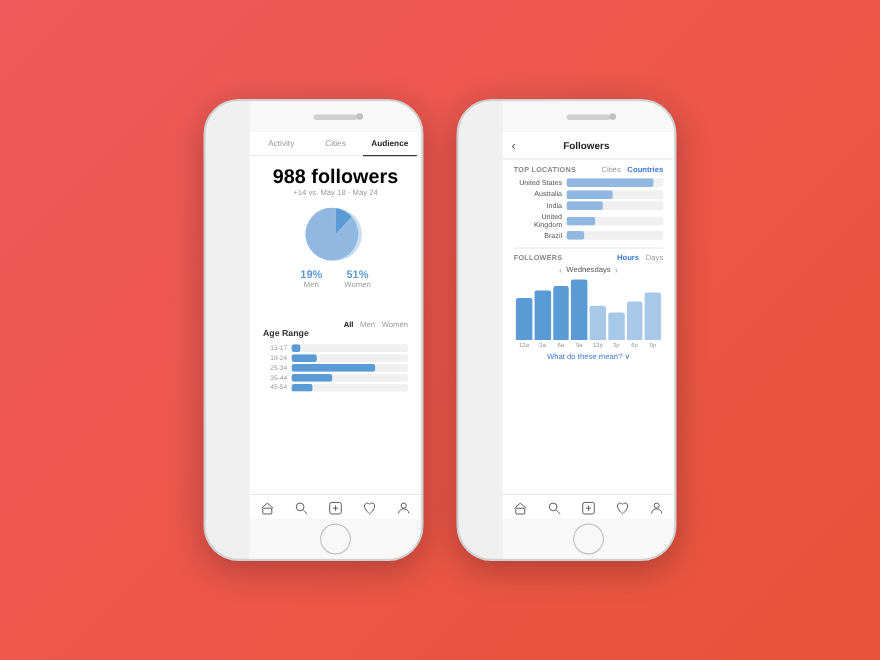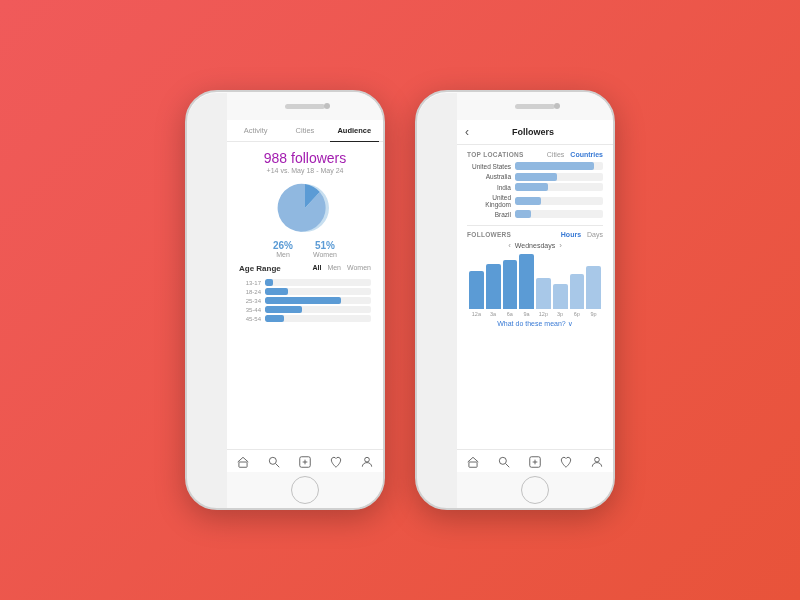--- a/index.html
+++ b/index.html
@@ -114,23 +114,23 @@
       display: flex;
       flex-direction: column;
     }
 
     
     .audience-header {
       text-align: center;
       padding: 8px 0 2px;
     }
     .followers-count {
-      font-size: 14px;
-      font-weight: 400;
-      color: #a21caf;
+      font-size: 18px;
+      font-weight: 700;
+      color: #000000;
     }
     .followers-sub {
       font-size: 7px;
       color: #999;
       margin-top: 1px;
     }
 
     .section-title {
       font-size: 8px;
       font-weight: 700;
@@ -170,23 +170,23 @@
       color: #999;
     }
 
     
     .age-section {
       padding: 0 12px;
       flex: 1;
     }
     .age-header {
       display: flex;
-      align-items: center;
       justify-content: space-between;
       margin-bottom: 3px;
+      margin-top: 29px;
     }
     .age-filters {
       display: flex;
       gap: 6px;
       font-size: 7px;
     }
     .age-filter { color: #999; }
     .age-filter.active { color: #222; font-weight: 600; }
     .age-row {
       display: flex;
@@ -403,21 +403,21 @@
             <circle cx="28" cy="28" r="24" fill="#c8dff0"></circle>
 
             <path d="M28,28 L28,4 A24,24 0 0,1 42.8,12.1 Z" fill="#5b9bd5"></path>
 
             <path d="M28,28 L42.8,12.1 A24,24 0 1,1 28,4 Z" fill="#90b8e0"></path>
 
           </svg>
         </div>
         <div class="gender-stats">
           <div class="gender-stat">
-            <div class="gender-pct">26%</div>
+            <div class="gender-pct">19%</div>
             <div class="gender-label">Men</div>
           </div>
           <div class="gender-stat">
             <div class="gender-pct">51%</div>
             <div class="gender-label">Women</div>
           </div>
         </div>
       </div>
 
       <div class="age-section">

